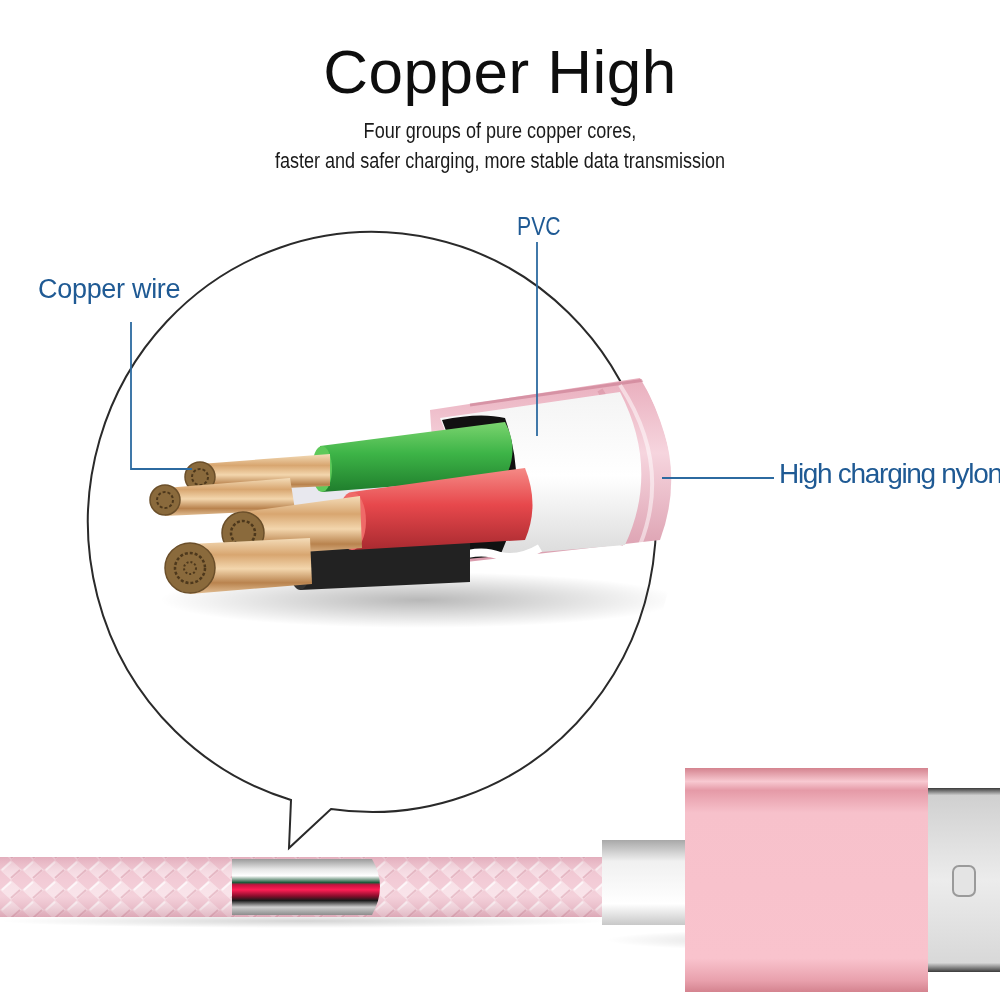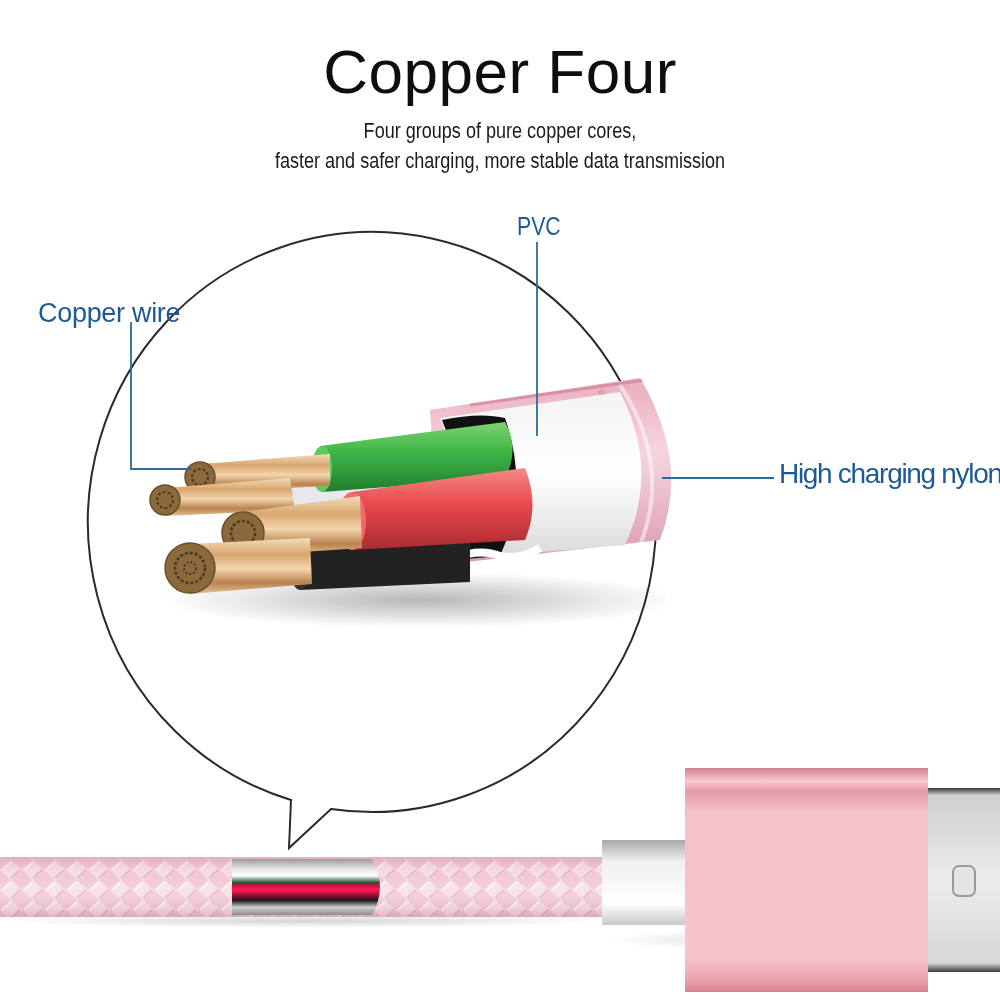--- a/index.html
+++ b/index.html
@@ -2,29 +2,29 @@
 <html><head>
 <meta charset="utf-8">
 <style>
   html, body { margin:0; padding:0; background:#ffffff; }
   body { width:1000px; height:1000px; position:relative; overflow:hidden; font-family:"Liberation Sans", sans-serif; }
   .title { position:absolute; left:0; width:1000px; top:36px; text-align:center; font-size:62px; color:#0e0e0e; font-family:"Liberation Sans", sans-serif; letter-spacing:0.5px; }
   .subtitle { position:absolute; left:0; width:1000px; text-align:center; font-family:"Liberation Sans Narrow","Liberation Sans", sans-serif; color:#1a1a1a; font-size:22px; transform:scaleX(0.82); transform-origin:center; }
   .sub1 { top:118px; }
   .sub2 { top:148px; }
   .label { position:absolute; color:#1f5a94; font-family:"Liberation Sans", sans-serif; white-space:nowrap; }
-  .lbl-copper { left:38px; top:274px; font-size:27px; letter-spacing:-0.3px;margin-top:24px; }
+  .lbl-copper { left:38px; top:274px; font-size:27px; letter-spacing:-0.3px; }
   .lbl-pvc { left:517px; top:212px; font-size:25px; transform:scaleX(0.85); transform-origin:left; }
   .lbl-nylon { left:779px; top:458px; font-size:28px; letter-spacing:-1.3px; }
   svg.art { position:absolute; left:0; top:0; }
 </style>
 </head>
 <body>
 
-<div class="title">Copper Four</div>
+<div class="title">Copper High</div>
 <div class="subtitle sub1">Four groups of pure copper cores,</div>
 <div class="subtitle sub2">faster and safer charging, more stable data transmission</div>
 
 <svg class="art" width="1000" height="1000" viewBox="0 0 1000 1000">
   <defs>
     <linearGradient id="gGreen" x1="0" y1="0" x2="0" y2="1">
       <stop offset="0" stop-color="#7bd46f"></stop>
       <stop offset="0.45" stop-color="#3db447"></stop>
       <stop offset="1" stop-color="#1f7d2c"></stop>
     </linearGradient>

